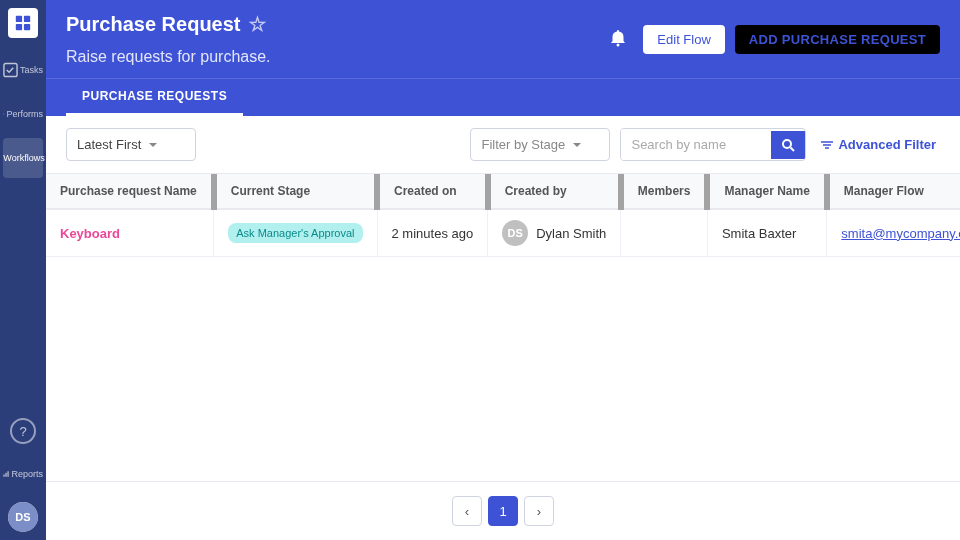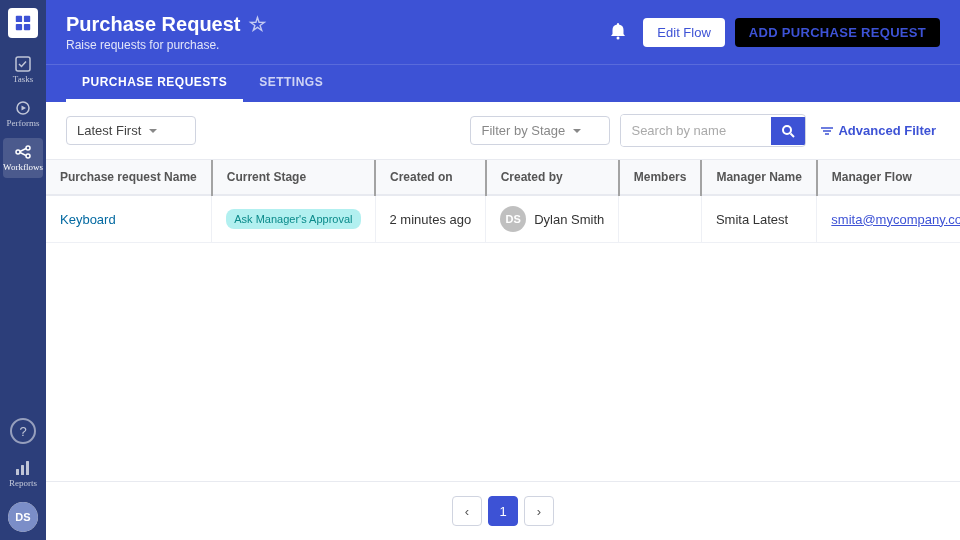--- a/index.html
+++ b/index.html
@@ -18,49 +18,48 @@
     .sidebar-logo {
       width: 30px; height: 30px;
       background: #fff;
       border-radius: 4px;
       display: flex; align-items: center; justify-content: center;
       margin-bottom: 12px;
     }
     .sidebar-logo svg { width: 18px; height: 18px; }
     .sidebar-item {
       width: 40px; height: 40px;
-      display: flex; flex-direction: column; align-items: center; justify-content: center;
+      display: flex; flex-direction: row; align-items: center; justify-content: center;
       color: rgba(255,255,255,0.7);
       cursor: pointer;
       border-radius: 4px;
       margin-bottom: 4px;
       font-size: 9px;
       gap: 2px;
-      font-family: Liberation Serif, serif;
     }
     .sidebar-item.active { background: rgba(255,255,255,0.15); color: #fff; }
     .sidebar-item svg { width: 16px; height: 16px; }
     .sidebar-bottom { margin-top: auto; display: flex; flex-direction: column; align-items: center; gap: 4px; }
     .sidebar-avatar { width: 30px; height: 30px; border-radius: 50%; overflow: hidden; background: #ccc; }
 
     
     .main { flex: 1; display: flex; flex-direction: column; overflow: hidden; }
 
     
     .header {
       background: #3d52d5;
       padding: 12px 20px;
       display: flex;
       align-items: center;
       justify-content: space-between;
       color: #fff;
     }
     .header-left { display: flex; flex-direction: column; }
     .header-title { font-size: 20px; font-weight: 600; display: flex; align-items: center; gap: 8px; }
-    .header-subtitle { font-size: 12px; opacity: 0.85; margin-top: 2px; }
+    .header-subtitle { font-size: 16px; opacity: 0.85; margin-top: 12px; }
     .star-icon { color: rgba(255,255,255,0.7); cursor: pointer; }
     .header-right { display: flex; align-items: center; gap: 10px; }
     .bell-btn { background: none; border: none; color: #fff; cursor: pointer; padding: 6px; }
     .edit-flow-btn {
       background: #fff;
       color: #3d52d5;
       border: none;
       border-radius: 4px;
       padding: 7px 14px;
       font-size: 13px;
@@ -98,21 +97,20 @@
       text-transform: uppercase;
     }
     .tab.active {
       color: #fff;
       border-bottom: 3px solid #fff;
     }
 
     
     .toolbar {
       display: flex;
-      align-items: center;
       padding: 12px 20px;
       gap: 10px;
       background: #fff;
       border-bottom: 1px solid #e8eaf0;
     }
     .sort-select {
       display: flex; align-items: center;
       border: 1px solid #d0d4e0;
       border-radius: 4px;
       padding: 6px 10px;
@@ -175,27 +173,27 @@
     .table-container { flex: 1; overflow: auto; background: #fff; }
     table { width: 100%; border-collapse: collapse; font-size: 13px; }
     thead tr { background: #f8f9fb; border-bottom: 2px solid #e8eaf0; }
     thead th {
       text-align: left;
       padding: 10px 14px;
       color: #555;
       font-weight: 600;
       font-size: 12px;
       white-space: nowrap;
-      border-right: 2px solid #a3a3a3;
+      border-right: 6px solid #a3a3a3;
     }
     thead th:last-child { border-right: none; }
     tbody tr { border-bottom: 1px solid #eef0f5; }
     tbody td { padding: 10px 14px; color: #333; vertical-align: middle; white-space: nowrap; border-right: 1px solid #eef0f5; }
     tbody td:last-child { border-right: none; }
-    .request-link { color: #0369a1; text-decoration: none; font-weight: 400; }
+    .request-link { color: #ec4899; text-decoration: none; font-weight: 700; }
     .stage-badge {
       background: #b2f0f0;
       color: #0a8a8a;
       border-radius: 8px;
       padding: 4px 8px;
       font-size: 11px;
       font-weight: 500;
       display: inline-block;
     }
     .created-by-cell { display: flex; align-items: center; gap: 8px; }
@@ -316,23 +314,20 @@
         </svg>
       </button>
       <button class="edit-flow-btn">Edit Flow</button>
       <button class="add-request-btn">ADD PURCHASE REQUEST</button>
     </div>
   </div>
 
   <div class="tabs">
     <div class="tab active">
       <span>PURCHASE REQUESTS</span>
-    </div>
-    <div class="tab">
-      <span>SETTINGS</span>
     </div>
   </div>
 
   <div class="toolbar">
     <div class="sort-select">
       <span>Latest First</span>
       <svg width="12" height="12" viewBox="0 0 12 12" fill="#888">
           <path d="M2 4l4 4 4-4"></path>
         </svg>
     </div>
@@ -387,21 +382,21 @@
           <td>2 minutes ago</td>
           <td>
             <div class="created-by-cell">
               <div class="user-avatar">
                 <span>DS</span>
               </div>
               <span>Dylan Smith</span>
             </div>
           </td>
           <td></td>
-          <td>Smita Latest</td>
+          <td>Smita Baxter</td>
           <td>
             <a class="email-link" href="#">smita@mycompany.com</a>
           </td>
 
         </tr>
       </tbody>
     </table>
   </div>
 
   <div class="pagination">

